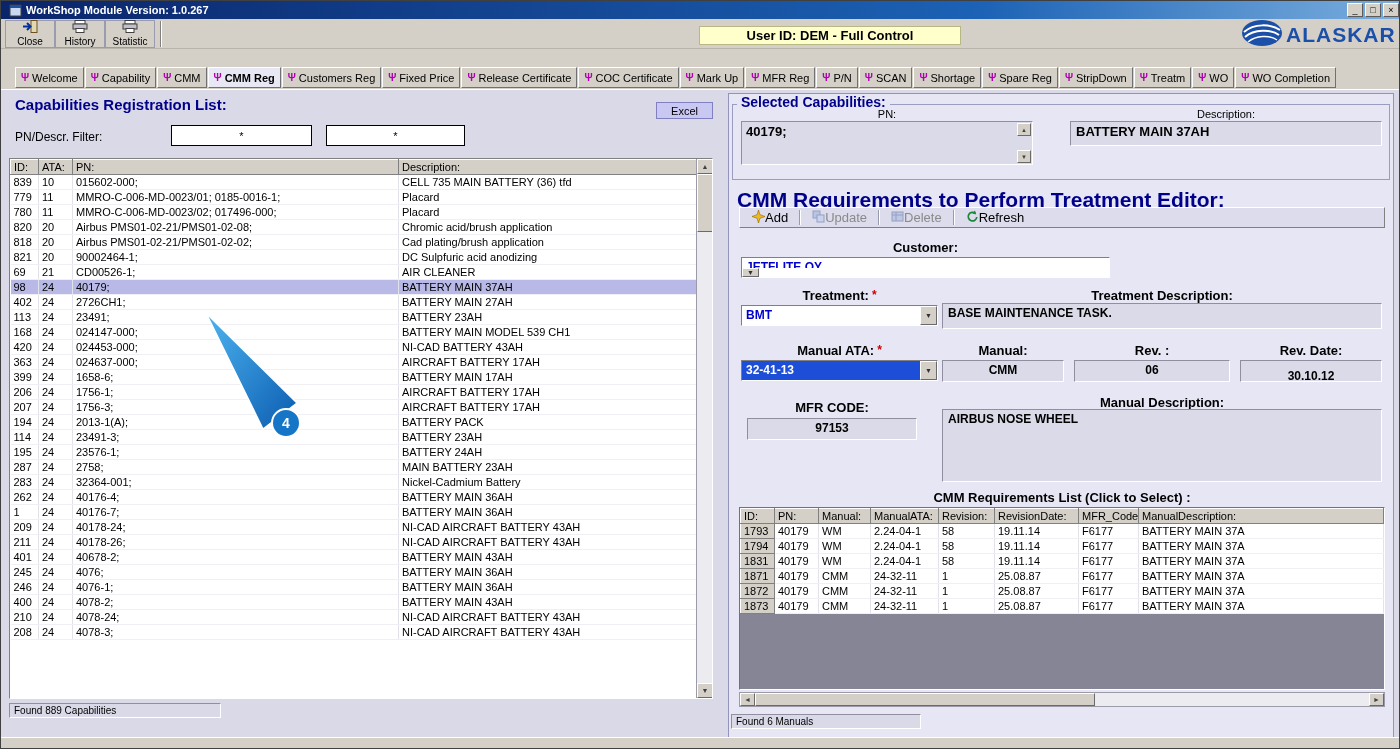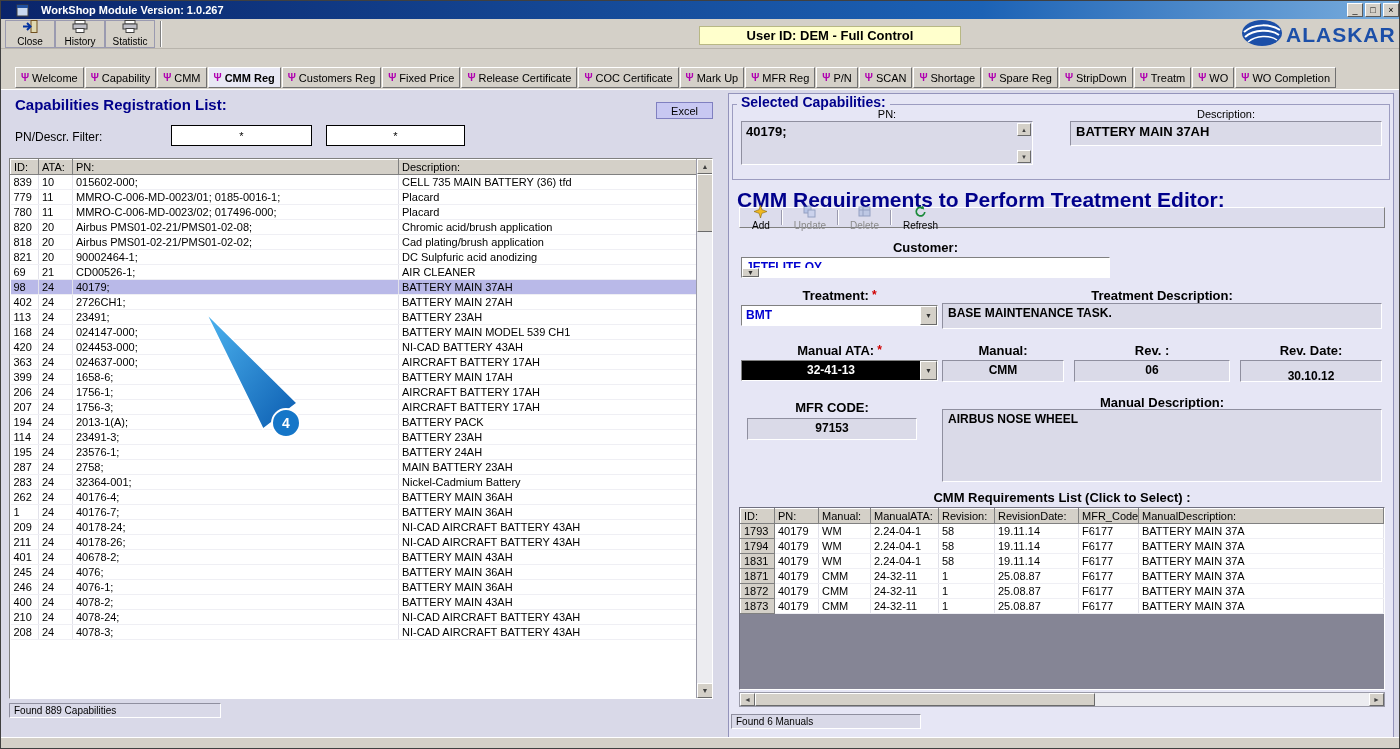--- a/index.html
+++ b/index.html
@@ -2,21 +2,21 @@
 <html><head>
 <meta charset="utf-8">
 <style>
   * { margin:0; padding:0; box-sizing:border-box; }
   html,body { width:1400px; height:749px; font-family:"Liberation Sans","DejaVu Sans",sans-serif; }
   #window { position:relative; width:1400px; height:749px; background:#d4d0c8; overflow:hidden; border:1px solid #404040; }
 
   
   .titlebar { position:absolute; left:0; top:0; width:1400px; height:18px;
     background:linear-gradient(90deg,#0a246a 0%,#1c62b5 70%,#7aaede 100%);
-    display:flex; align-items:center; color:#fff; font-size:11px; font-weight:bold; padding-left:15px; gap:12px; }
+    display:flex; align-items:center; color:#fff; font-size:11px; font-weight:bold; padding-left:8px; gap:4px; }
   .app-icon { display:inline-flex; width:13px; height:13px; }
   .title-text { flex:1; white-space:nowrap; }
   .win-controls { display:flex; gap:2px; margin-right:2px; }
   .win-btn { width:16px; height:14px; background:#d4d0c8; border:1px solid; border-color:#fff #5a5a5a #5a5a5a #fff;
     font-size:9px; line-height:11px; text-align:center; color:#000; cursor:default; font-family:inherit; }
 
   
   .toolbar { position:absolute; left:0; top:18px; width:1400px; height:30px; background:#d4d0c8;
     display:flex; align-items:center; padding-left:4px; border-bottom:1px solid #b8b4ac; }
   .tool-btn { width:50px; height:28px; display:flex; flex-direction:column; align-items:center; justify-content:center;
@@ -85,32 +85,32 @@
   .pn-scroll { position:absolute; right:1px; top:1px; bottom:1px; width:14px; display:flex; flex-direction:column;
     justify-content:space-between; }
   .spin-btn { width:14px; height:13px; background:#d4d0c8; border:1px solid; border-color:#fff #6a6a6a #6a6a6a #fff;
     font-size:6px; display:flex; align-items:center; justify-content:center; color:#404040; }
   .desc-box { left:341px; top:27px; width:312px; height:25px; padding:2px 5px; }
 
   .ed-title { left:8px; top:94px; font-size:21px; font-weight:bold; color:#00008b; }
   .ed-toolbar { left:10px; top:113px; width:646px; height:21px; background:#dcdcec; display:flex; align-items:center;
     border:1px solid; border-color:#fff #808080 #808080 #fff; padding-left:4px; }
   .ed-btn { display:flex; align-items:center; padding:1px 8px; background:transparent; border:none;
-    font-size:10px; font-family:inherit; color:#000;flex-direction:column; }
+    font-size:13px; font-family:inherit; color:#000; }
   .ed-btn.disabled { color:#8a8a8a; }
   .ed-btn.disabled svg { opacity:.45; }
   .ed-sep { width:2px; height:15px; border-left:1px solid #9a9aae; border-right:1px solid #fff; margin:0 3px; }
 
   .lbl { font-size:13px; font-weight:bold; text-align:center; color:#000; }
   .req { color:#d00000; margin-left:3px; font-size:12px; vertical-align:top; }
   .customer-label { left:12px; top:146px; width:369px; }
   .dropdown { position:absolute; background:#fff; border:1px solid; border-color:#808080 #fff #fff #808080;
     display:flex; height:21px; }
   .dd-value { flex:1; padding:2px 4px; font-size:12px; font-weight:bold; color:#0000d0; white-space:nowrap; overflow:hidden; }
-  .dd-value.hilite { background:#000000; color:#fff;text-align:center; }
+  .dd-value.hilite { background:#1d4ed8; color:#fff; }
   .dd-arrow { width:17px; background:#d4d0c8; border:1px solid; border-color:#fff #6a6a6a #6a6a6a #fff;
     display:flex; align-items:center; justify-content:center; font-size:7px; color:#303030; }
   .customer-dd { left:12px; top:163px; width:369px;flex-direction:column; }
   .treatment-label { left:12px; top:194px; width:197px; }
   .treatment-dd { left:12px; top:211px; width:197px; }
   .tdesc-label { left:213px; top:194px; width:440px; }
   .tdesc-box { left:213px; top:209px; width:440px; height:26px; padding:2px 5px; font-size:12px; }
   .mata-label { left:12px; top:249px; width:197px; }
   .mata-dd { left:12px; top:266px; width:197px; }
   .manual-label { left:213px; top:249px; width:122px; }

